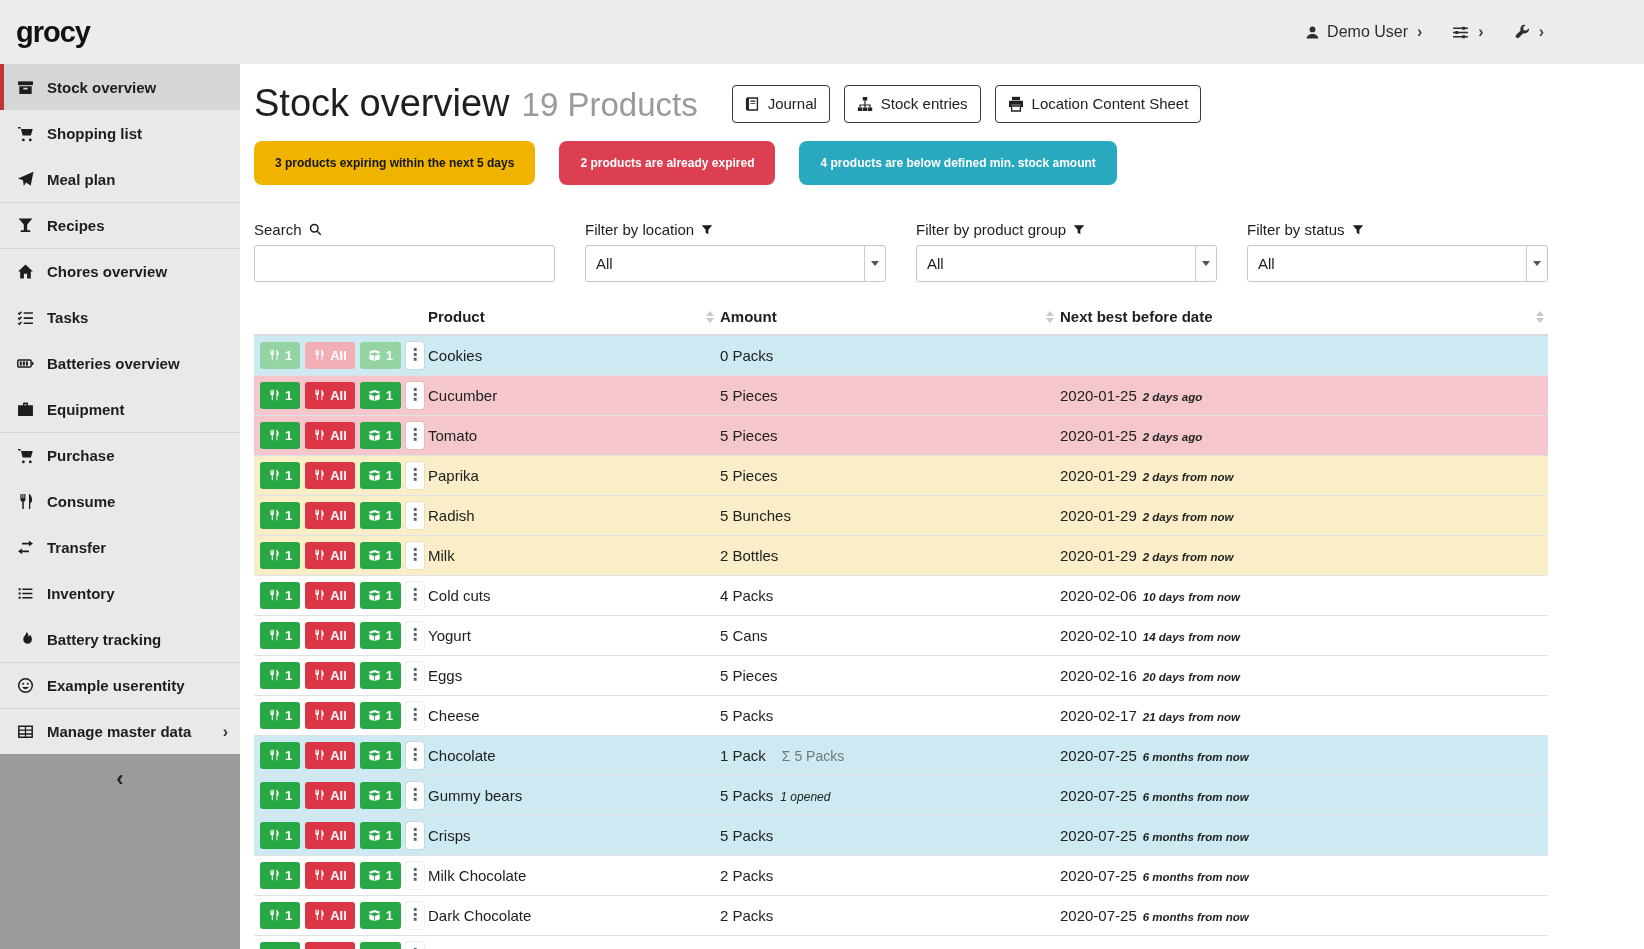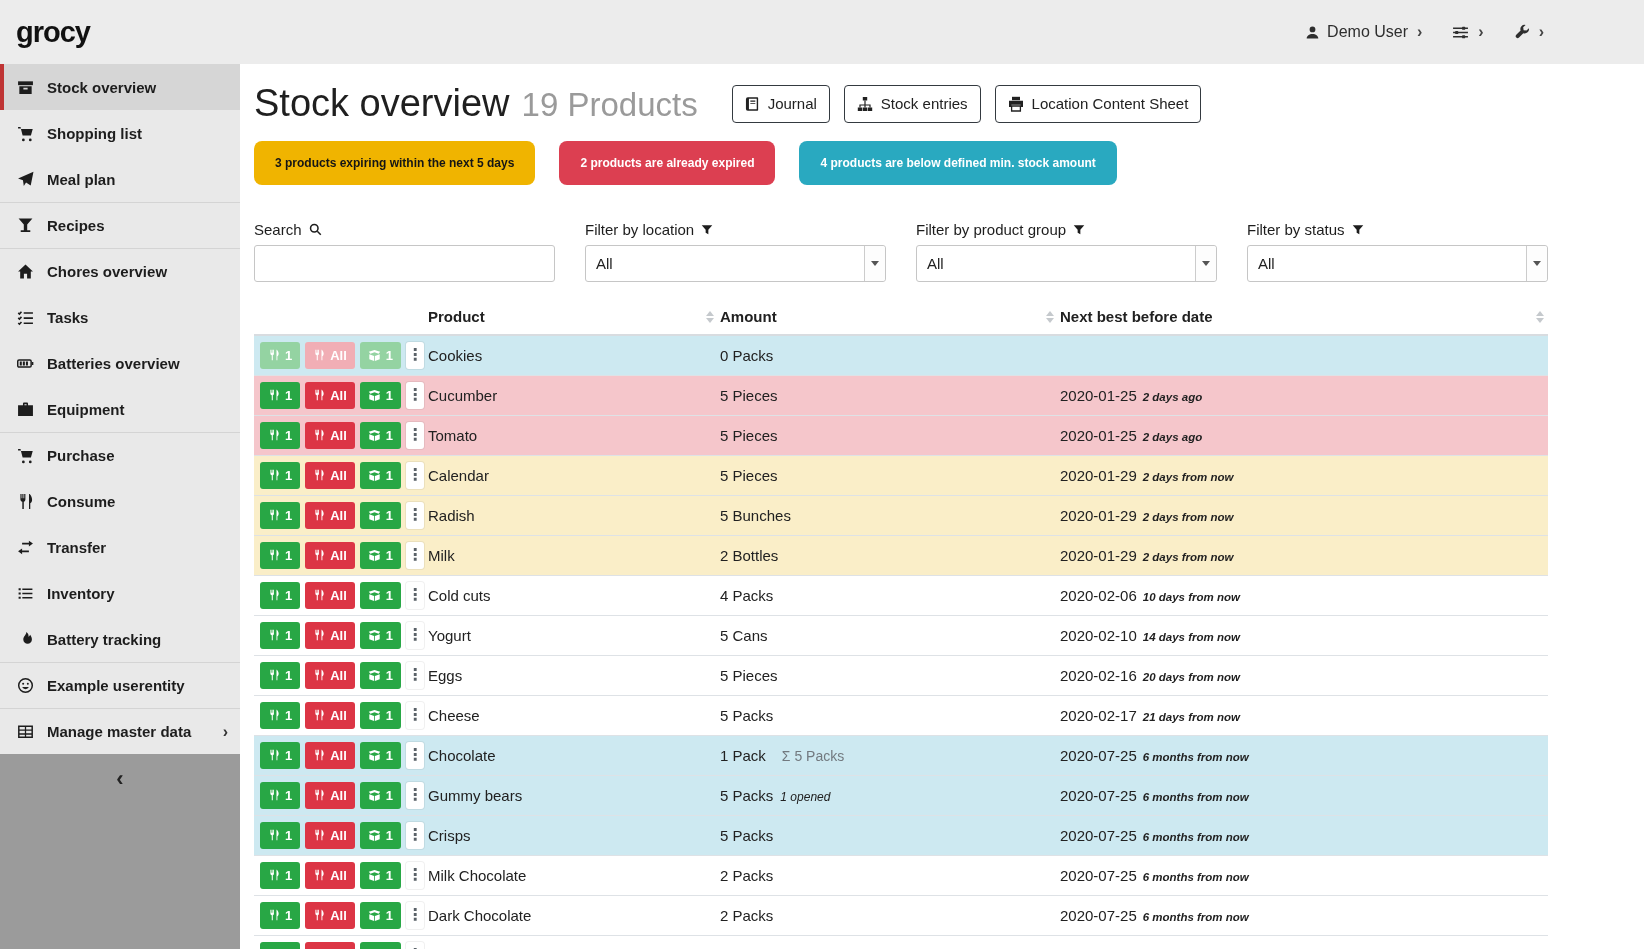--- a/index.html
+++ b/index.html
@@ -553,21 +553,21 @@
                       <path d="M8 1.2 15 3.5l-2 2.2-5-1.8zM8 1.2 1 3.5l2 2.2 5-1.8zM1.6 6.6l5.9 2.1v6.1L1.6 12.7zM14.4 6.6 8.5 8.7v6.1l5.9-2.1z"></path>
                     </svg>
                   </span>
           <span class="lbl-open">1</span>
         </button>
         <button class="rbtn rbtn-menu">
           <span class="lbl-dots">⋮</span>
         </button>
       </div>
     </td>
-    <td><span class="t-product">Calendar</span></td>
+    <td><span class="t-product">Paprika</span></td>
     <td>
       <span class="t-amount">5 Pieces</span>
     </td>
     <td>
       <span class="t-date">2020-01-29</span><span class="t-date-note date-note">2 days from now</span>
     </td>
   </tr>
           <tr class="row-warning">
     <td>
       <div class="btn-group">

